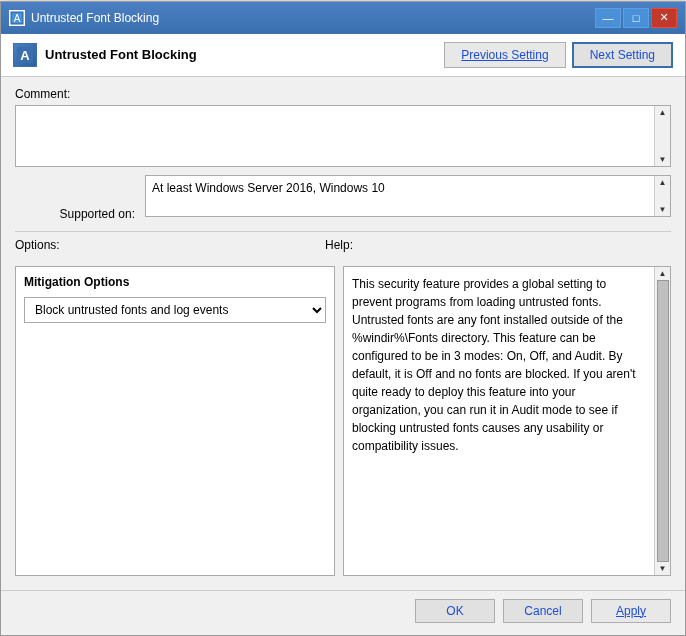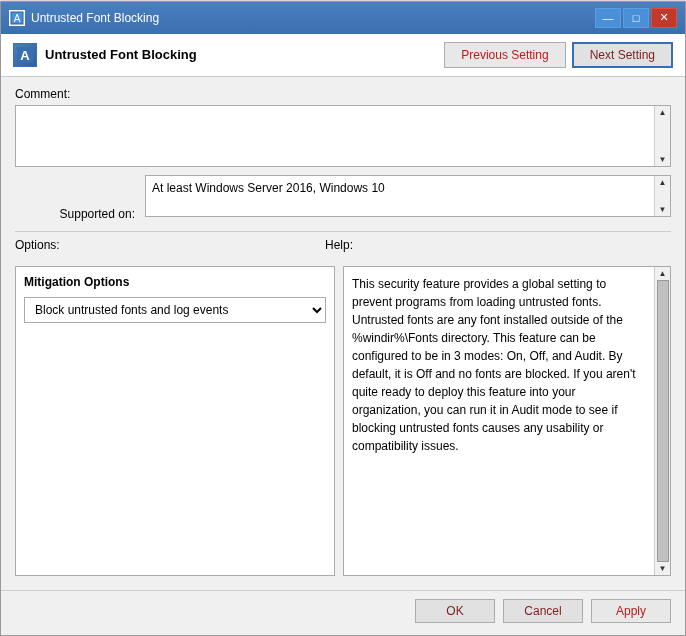--- a/index.html
+++ b/index.html
@@ -111,29 +111,30 @@
       display: flex;
       gap: 6px;
     }
 
     .btn {
       padding: 4px 16px;
       font-size: 12px;
       border: 1px solid #adadad;
       background: #e1e1e1;
       cursor: pointer;
-      color: #7f1d1d;
+      color: #1d4ed8;
       min-width: 80px;
       text-align: center;
     }
 
     .btn:disabled {
-      color: #b91c1c;
+      color: #1d4ed8;
       background: #e8e8e8;
       cursor: default;
+      text-decoration: underline;
     }
 
     .btn.focused {
       border: 2px solid #3a6faf;
       outline: none;
     }
 
     .dialog-body {
       padding: 10px 14px;
     }

